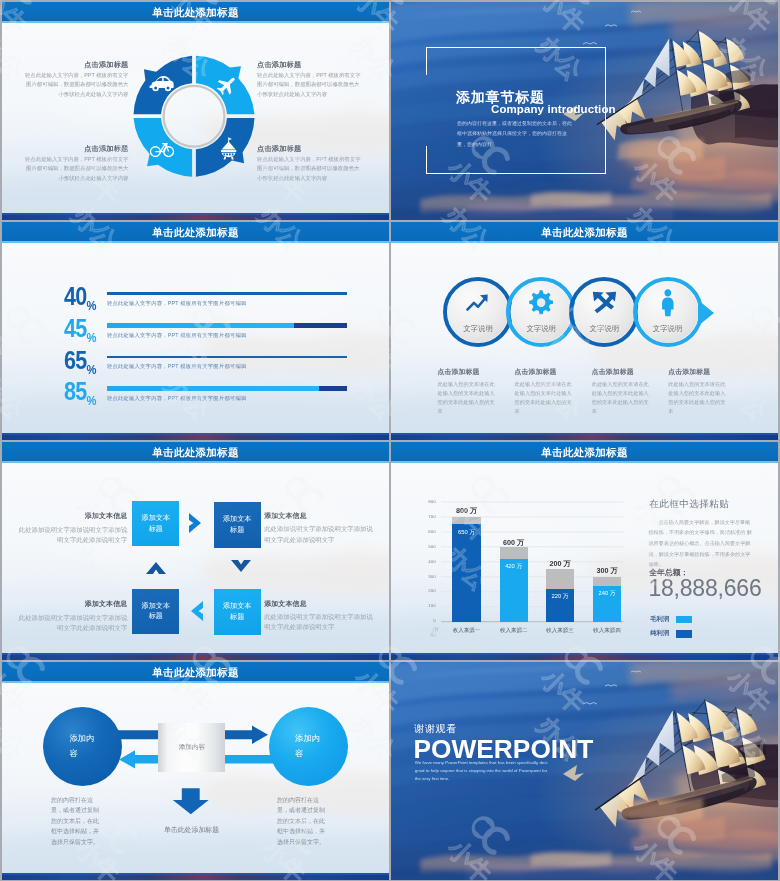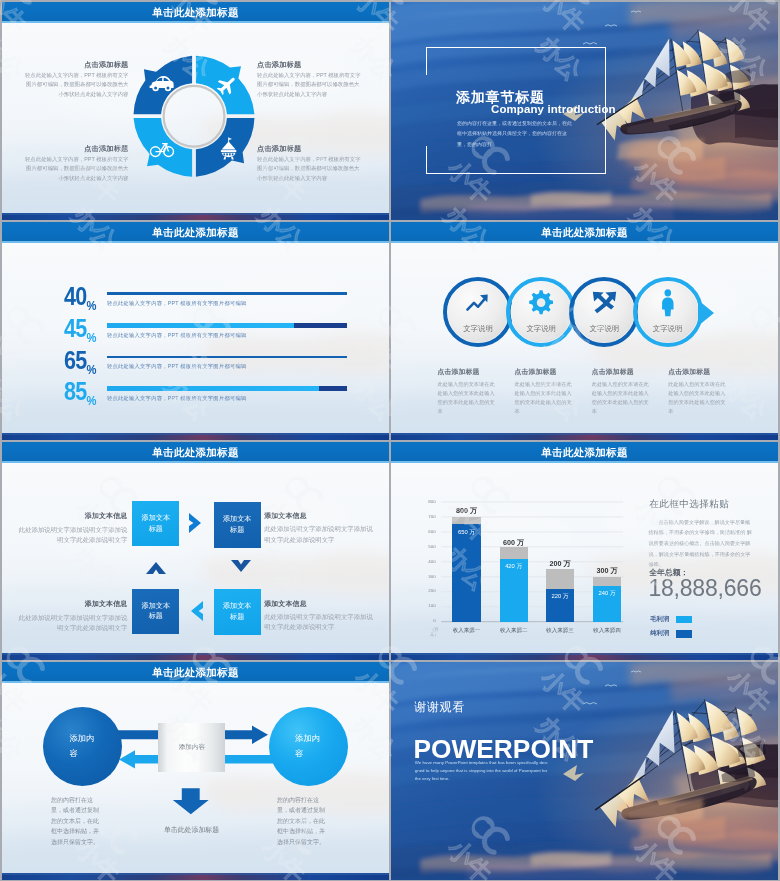--- a/index.html
+++ b/index.html
@@ -872,21 +872,21 @@
  <g stroke="#bcd9f0" stroke-width=".9" fill="none" opacity=".85">
    <path d="M192 42 q3.5 -3 7 0 q3.5 -3 7 0"></path>
    <path d="M214 24 q3 -2.5 6 0 q3 -2.5 6 0"></path>
    <path d="M240 10 q2.6 -2 5 0 q2.6 -2 5 0"></path>
  </g>
 
  <path d="M172 112 L186 103 L184 113 L193 111 L184 119 Z" fill="#e8d7b0" opacity=".8"></path>
  </g>
 </svg>
 
-<div class="ph" style="left:23.2px;top:39px;color:#fff;font-size:12px;letter-spacing:.7px;line-height:1;">谢谢观看</div>
+<div class="ph" style="left:23.2px;top:62px;color:#fff;font-size:10px;letter-spacing:.7px;line-height:1;">谢谢观看</div>
 <div class="ph" style="left:22.5px;top:70.5px;color:#fff;font-size:26.3px;font-weight:bold;letter-spacing:0;line-height:1.24;">POWERPOINT</div>
 <div class="ph" style="left:23.8px;top:96.5px;width:134px;color:#cddff2;font-size:4.4px;line-height:1.86;">We have many PowerPoint templates that has been specifically designed to help anyone that is stepping into the world of Powerpoint for the very first time.</div>
 </div>
 <svg id="pagewm" style="position:absolute;left:0;top:0;width:780px;height:881px;pointer-events:none;z-index:50;opacity:.26" viewBox="0 0 780 881">
       <g transform="translate(-73,-210) rotate(44)">
         <path d="M11 2 a11 12 0 1 0 0 24 a11 12 0 1 0 0 -24 Z M11 8 a6 7 0 1 1 0 13 a6 7 0 1 1 0 -13 Z" fill="#eef1f4" fill-rule="evenodd"></path>
         <path d="M36 5 a11 12 0 1 0 0 19" fill="none" stroke="#eef1f4" stroke-width="5" stroke-linecap="round"></path>
         <text x="0" y="56" font-size="25" font-family="sans-serif" fill="none" stroke="#eef1f4" stroke-width="1.5">小牛</text>
         <text x="30" y="92" font-size="25" font-family="sans-serif" fill="none" stroke="#eef1f4" stroke-width="1.5">办公</text>
       </g>

